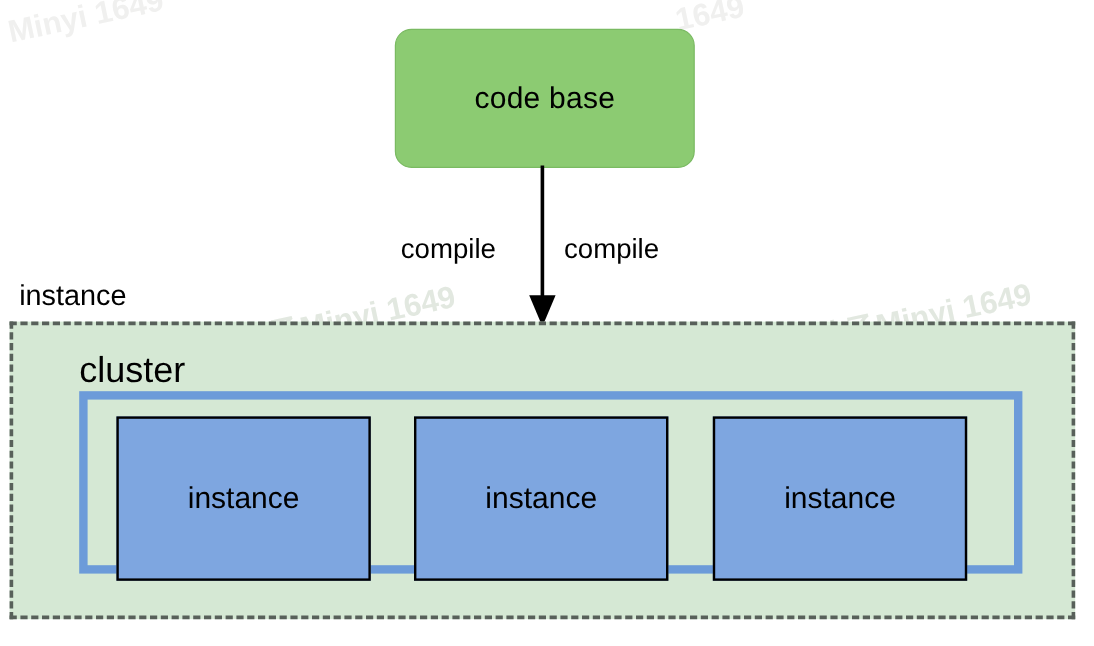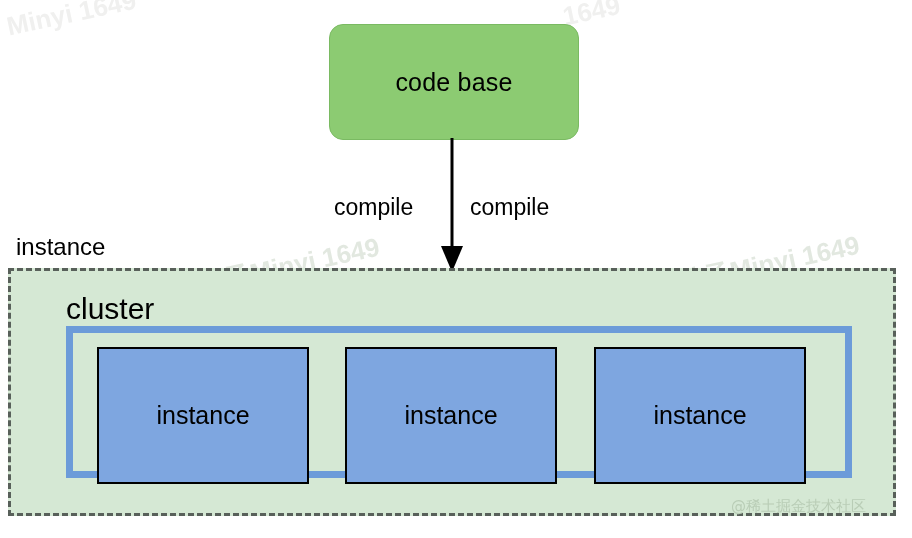--- a/index.html
+++ b/index.html
@@ -177,15 +177,14 @@
   <div class="instance-box" id="instance-0">
     <span class="node-label">instance</span>
   </div>
   <div class="instance-box" id="instance-1">
     <span class="node-label">instance</span>
   </div>
   <div class="instance-box" id="instance-2">
     <span class="node-label">instance</span>
   </div>
 
-  <div id="credit">@稀土掘金技术社区</div>
 
 </div>
 
 </body></html>

